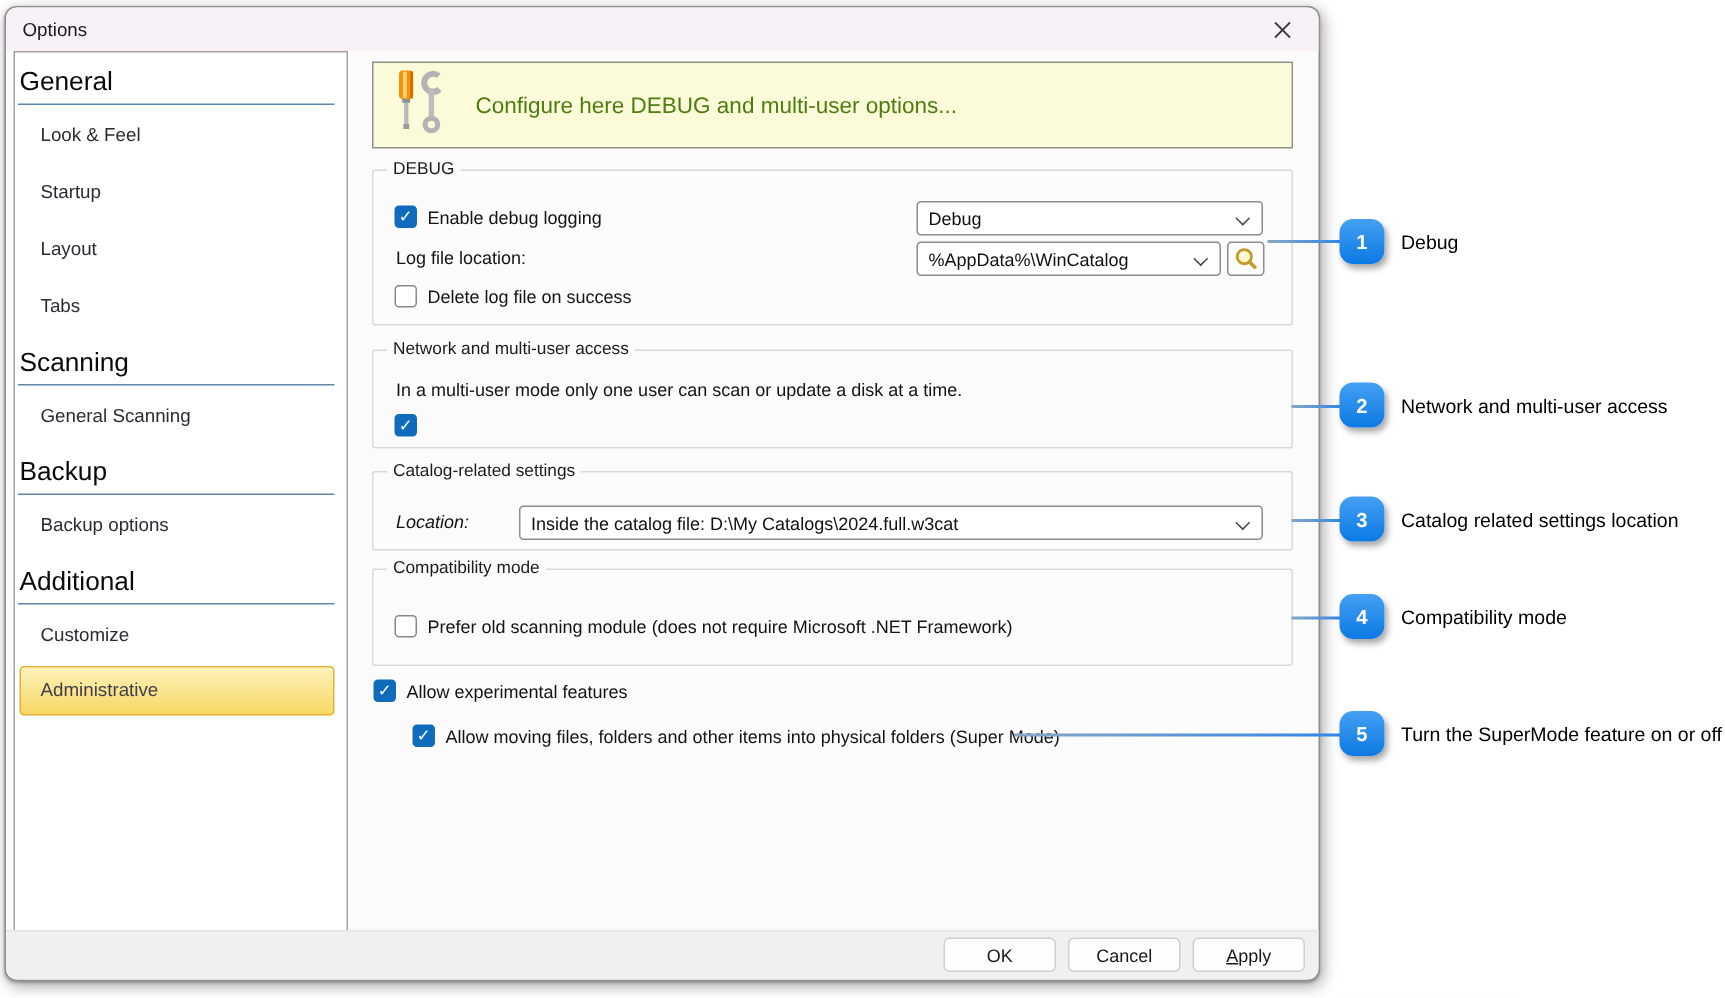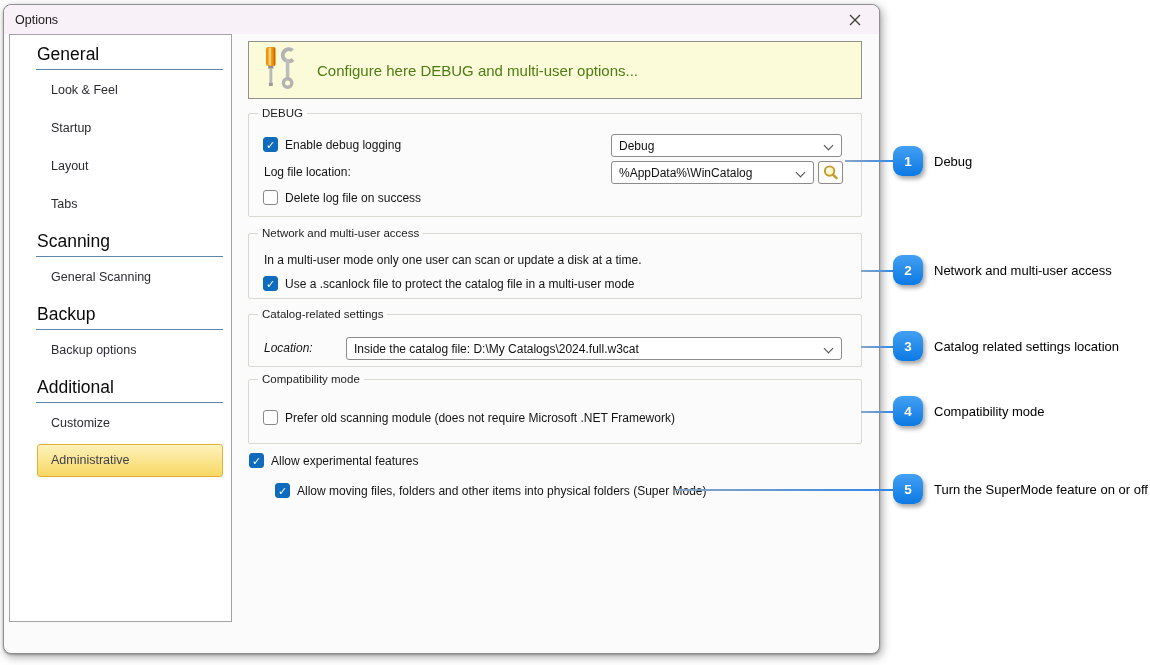--- a/index.html
+++ b/index.html
@@ -13,21 +13,21 @@
     box-shadow:2px 3px 10px rgba(0,0,0,.35), 0 1px 2px rgba(0,0,0,.25); }
   .titlebar { position:absolute; left:0; top:0; right:0; height:29px;
     background:#f8f1f8; border-radius:8px 8px 0 0; display:flex; align-items:center; }
   .title-text { padding-left:11px; font-size:12.5px; color:#1a1a1a; }
   .close-btn { position:absolute; right:6px; top:2px; width:36px; height:25px;
     display:flex; align-items:center; justify-content:center; border-radius:5px; cursor:default; }
   .close-btn svg { display:block; }
 
   
   .sidebar { position:absolute; left:5px; top:29px; width:223px; height:588px;
-    background:#ffffff; border:1px solid #a3a3a3; overflow:hidden;padding-left:24px; }
+    background:#ffffff; border:1px solid #a3a3a3; overflow:hidden; }
   .side-header { margin:9px 8px 0 2px; padding:0 0 4px 1px; font-size:17.5px; color:#0a0a0a;
     border-bottom:1px solid #5f86ab; }
   .side-item { height:38px; line-height:38px; padding-left:13px; margin:0 8px 0 3px;
     font-size:12.5px; color:#2b2b33; border:1px solid transparent; }
   .side-item.selected { height:33px; line-height:31px; margin-top:3px; margin-bottom:2px;
     background:linear-gradient(#fdf2bb, #f8d763); border:1px solid #e2b136; border-radius:3px;
     color:#41414d; }
 
   
   .banner { position:absolute; left:244px; top:36px; width:614px; height:58px;
@@ -168,21 +168,20 @@
         <span class="cb"></span>
         <span class="cblabel">Delete log file on success</span>
       </div>
     </div>
 
     <div class="group" id="group-network">
       <span class="group-title">Network and multi-user access</span>
       <div class="infotext" style="left:15px; top:19px;">In a multi-user mode only one user can scan or update a disk at a time.</div>
       <div class="cbrow" style="left:14px; top:42px;">
         <span class="cb checked"></span>
-        <span class="cblabel">Use a .scanlock file to protect the catalog file in a multi-user mode</span>
       </div>
     </div>
 
     <div class="group" id="group-catalog">
       <span class="group-title">Catalog-related settings</span>
       <div class="fieldlabel" style="left:15px; top:26px;font-style:italic;">Location:</div>
       <div class="combo" style="left:97px; top:22px; width:496px;">
         <span class="combo-val">Inside the catalog file: D:\My Catalogs\2024.full.w3cat</span>
         <span class="chev"></span>
       </div>
@@ -198,20 +197,25 @@
 
     <div class="cbrow" style="left:245px; top:448px;">
       <span class="cb checked"></span>
       <span class="cblabel">Allow experimental features</span>
     </div>
     <div class="cbrow" style="left:271px; top:478px;">
       <span class="cb checked"></span>
       <span class="cblabel">Allow moving files, folders and other items into physical folders (Super Mode)</span>
     </div>
 
+    <div class="footer">
+      <button class="btn" id="btn-ok">OK</button>
+      <button class="btn" id="btn-cancel">Cancel</button>
+      <button class="btn" id="btn-apply"><span class="accel">A</span><span>pply</span></button>
+    </div>
   </div>
 
   <div class="connector" id="line-1"></div>
   <div class="connector" id="line-2"></div>
   <div class="connector" id="line-3"></div>
   <div class="connector" id="line-4"></div>
   <div class="connector" id="line-5"></div>
 
   <div class="callout" id="callout-1">
     <span class="badge">1</span>

